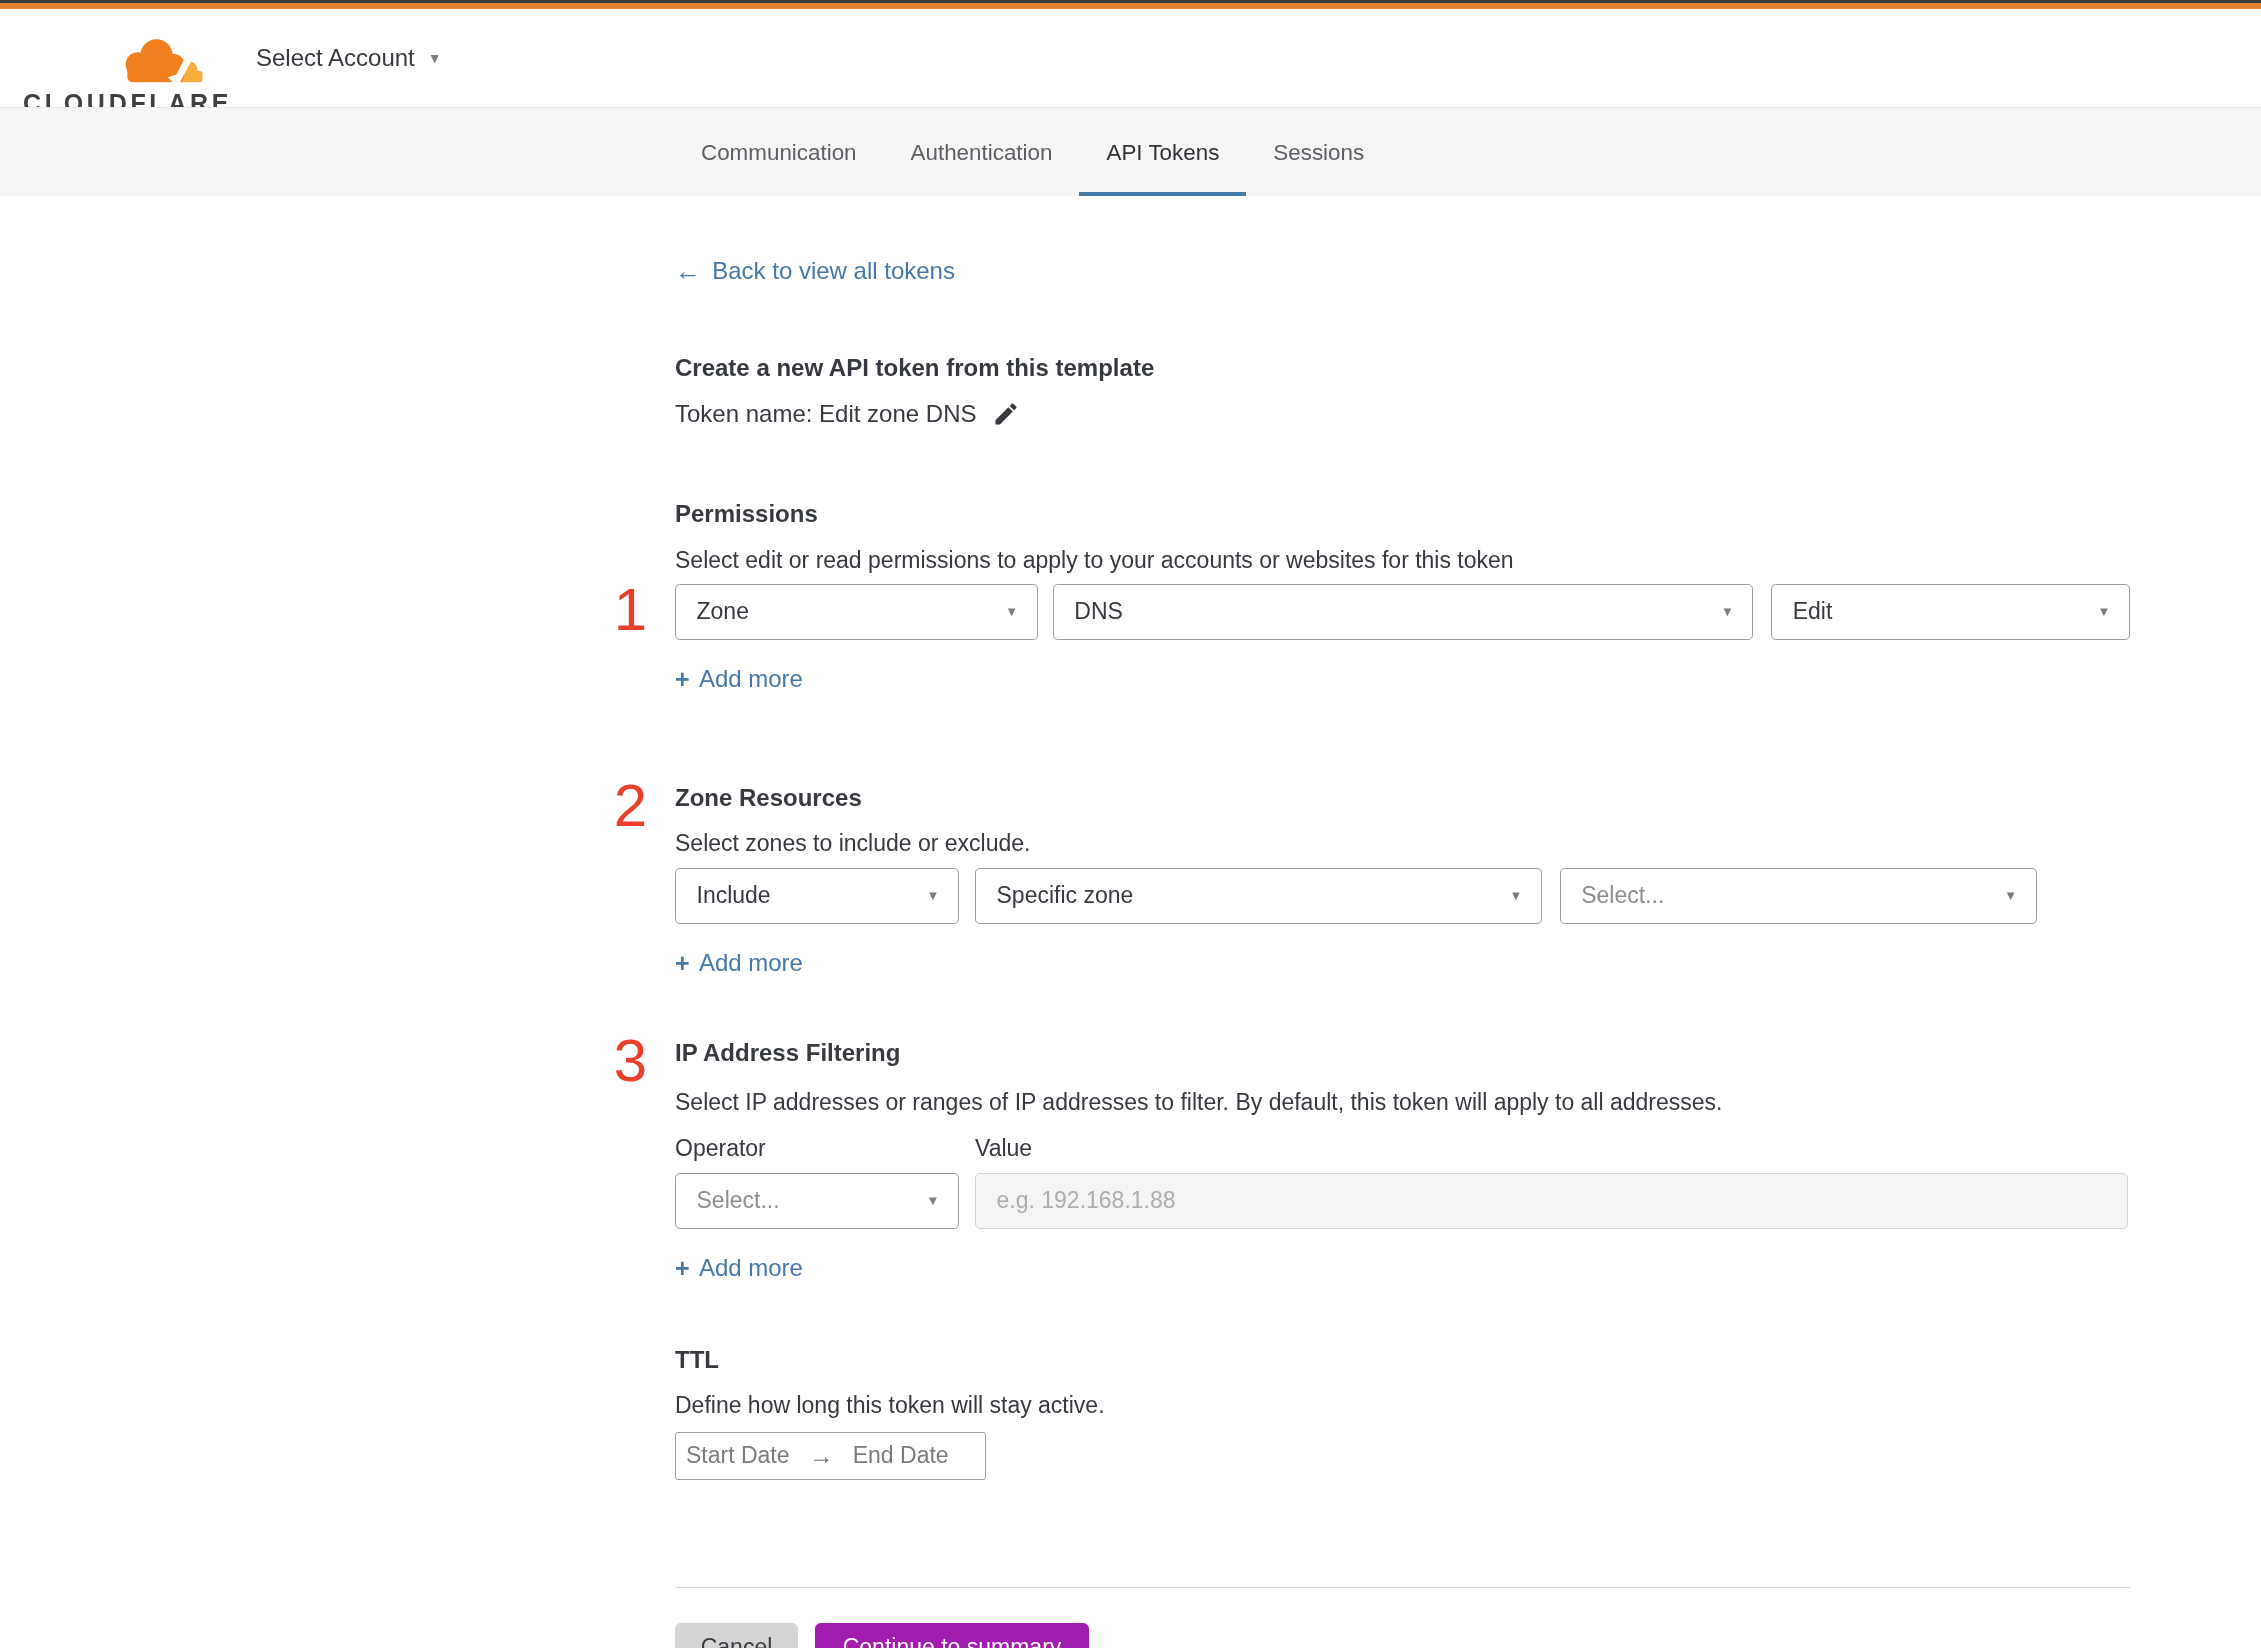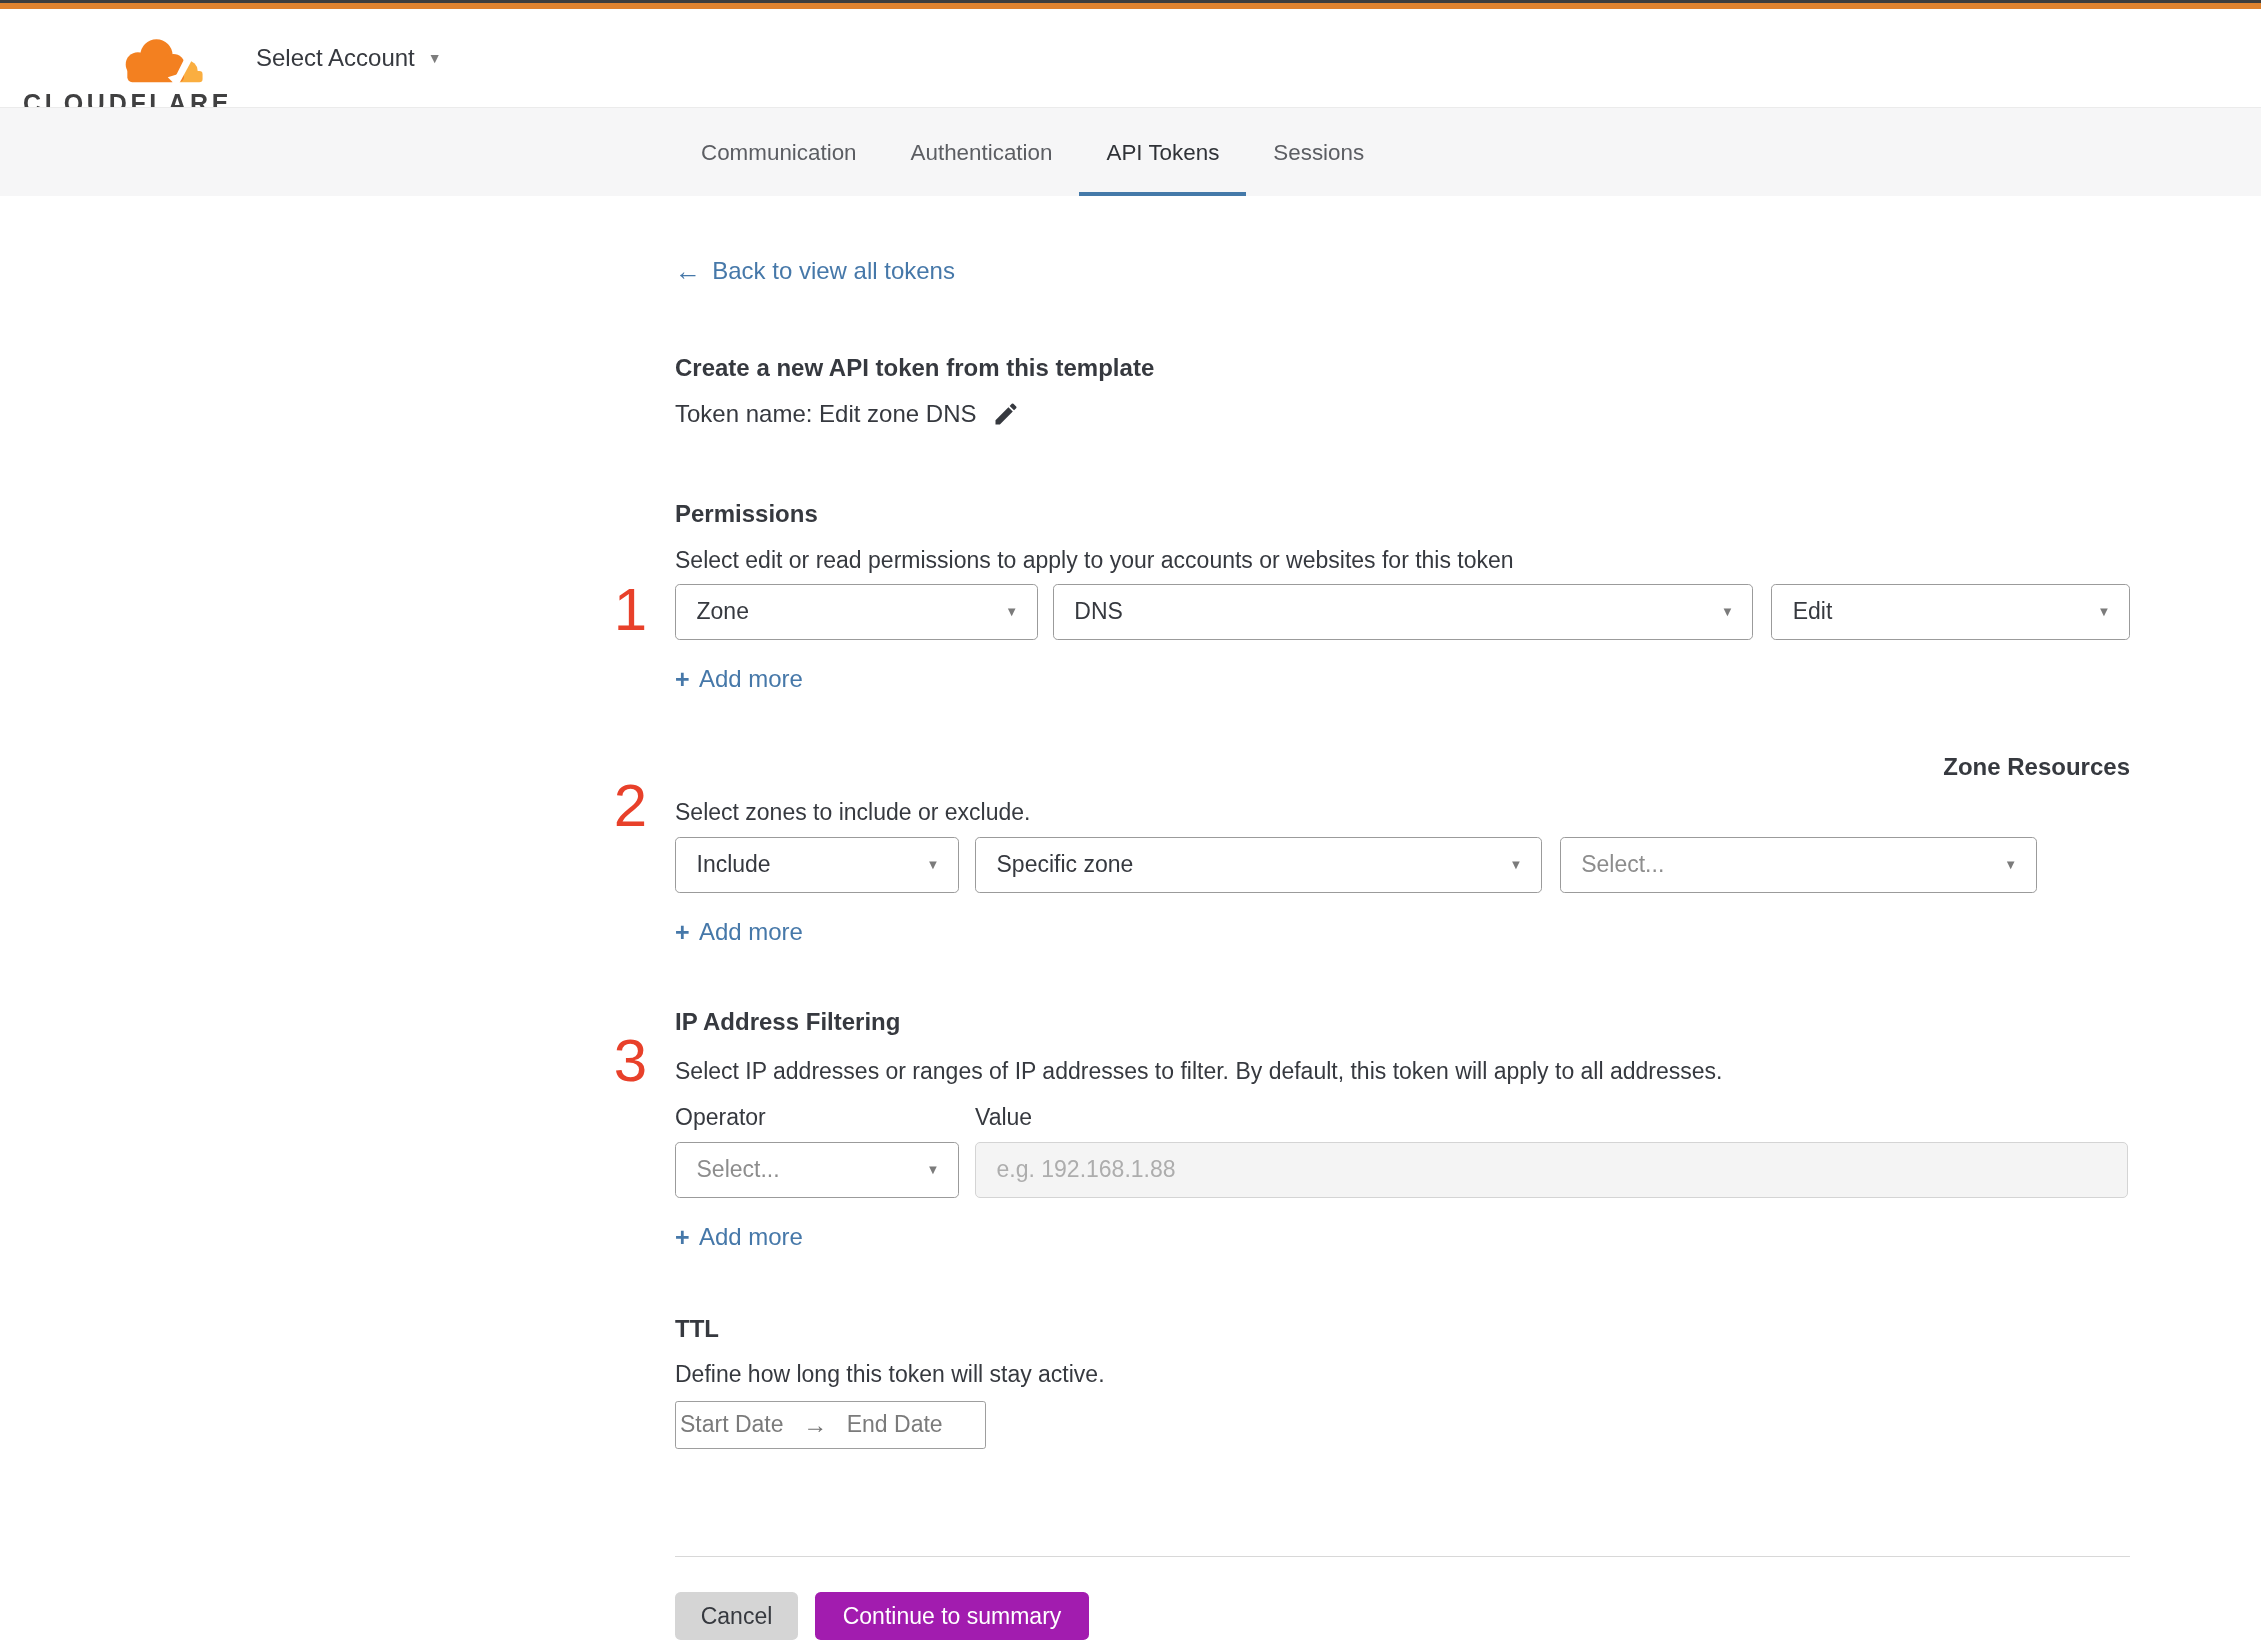--- a/index.html
+++ b/index.html
@@ -67,21 +67,21 @@
 
   .token-row { margin-top: 15px; display: flex; align-items: center; gap: 15px; height: 32px; }
   .token-row .token-text { font-size: 24px; color: #36393f; }
   .pencil-btn { cursor: pointer; display: inline-flex; align-items: center; }
 
   .section-heading { font-size: 24px; line-height: 30px; font-weight: 700; color: #36393f; }
   .section-desc    { font-size: 23px; line-height: 30px; color: #36393f; }
 
   .m-perm-h { margin-top: 69px; }
   .m-perm-d { margin-top: 16px; }
-  .m-zr-h   { margin-top: 58px; text-align: right; }
+  .m-zr-h   { margin-top: 89px; }
   .m-zr-d   { margin-top: 15px; }
   .m-ip-h   { margin-top: 60px; }
   .m-ip-d   { margin-top: 18.6px; }
   .m-ttl-h  { margin-top: 62px; }
   .m-ttl-d  { margin-top: 15px; }
 
   .dd-row { display: flex; margin-top: 8.4px; }
   .dd-row.zr { margin-top: 10.3px; }
   .dd-row.ip { margin-top: 10.3px; }
 
@@ -114,21 +114,21 @@
   }
   .add-more .plus { font-weight: 700; font-size: 25px; }
 
   .field-labels { display: flex; margin-top: 17.7px; }
   .field-label { font-size: 23px; line-height: 28px; color: #36393f; }
   .field-label.op  { width: 300px; }
 
   .date-range {
     margin-top: 12px; width: 311px; height: 48px;
     border: 1.9px solid #9e9e9e; border-radius: 2.8px; background: #fff;
-    display: flex; align-items: center; gap: 19.6px; padding: 0 4px;
+    display: flex; align-items: center; gap: 19.6px; padding: 0 10px;
     font-size: 23px; color: #7b7b7b; cursor: pointer;
   }
   .date-range .arrow-right { color: #6f6f6f; font-size: 24px; }
 
   .divider { margin-top: 107px; height: 1.9px; background: #d8d8d8; width: 1455px; }
 
   .btn-row { margin-top: 35px; display: flex; gap: 17px; }
   .btn {
     height: 48px; border: none; border-radius: 5.6px; font-size: 23px;
     font-family: "Liberation Sans", sans-serif; cursor: pointer;

